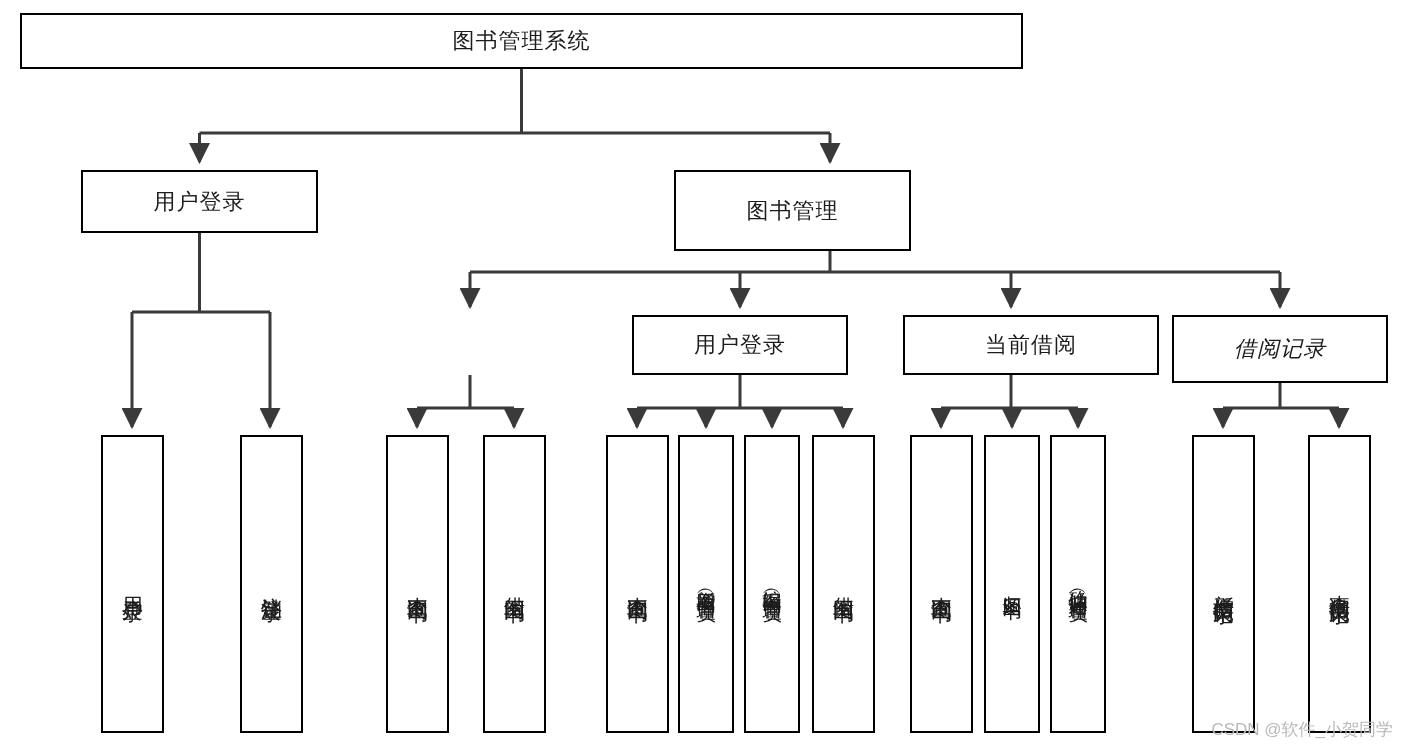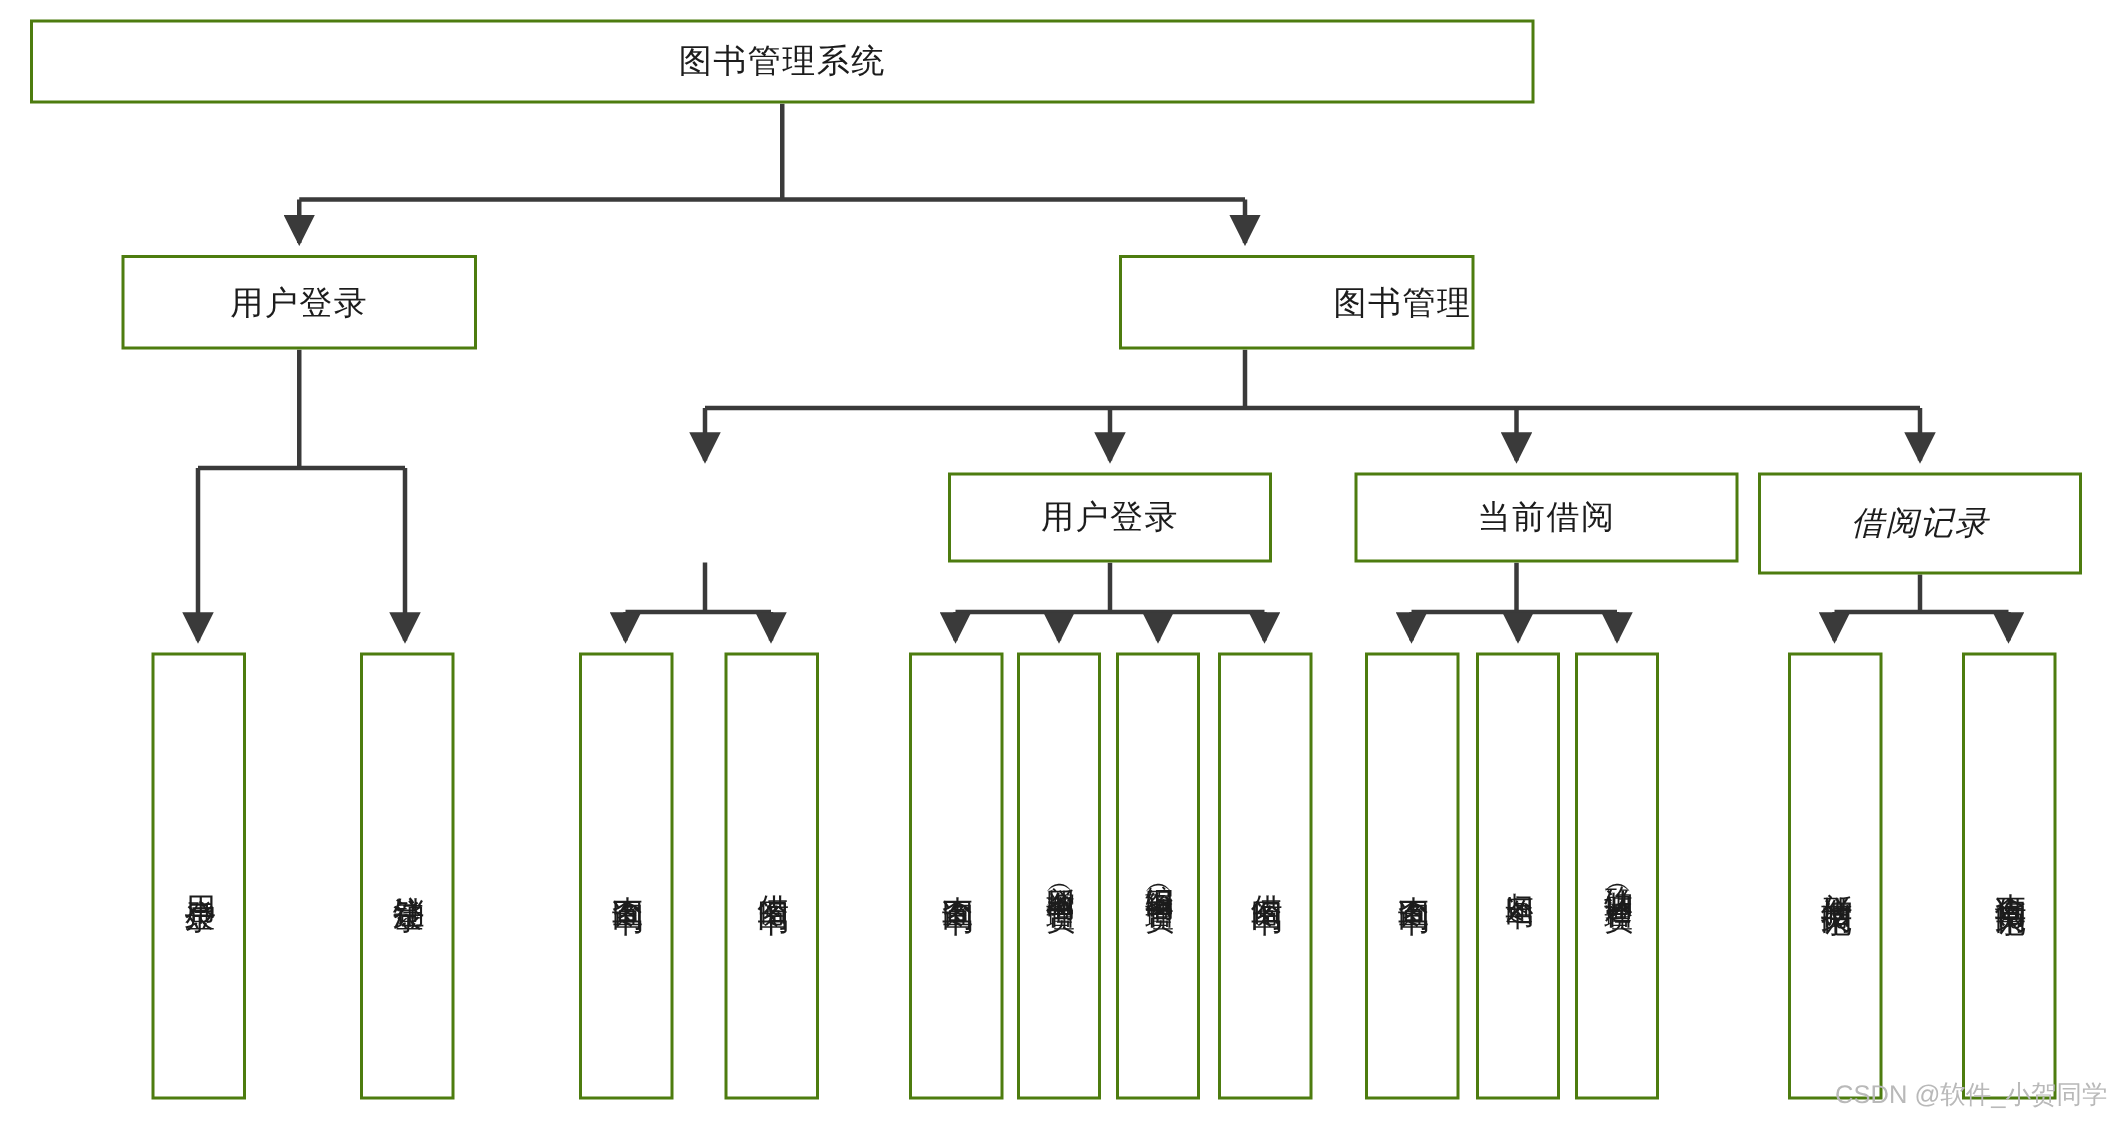--- a/index.html
+++ b/index.html
@@ -19,21 +19,21 @@
     position: absolute;
     left: 0;
     top: 0;
     width: 1405px;
     height: 747px;
   }
   .node {
     position: absolute;
     box-sizing: border-box;
     background: #ffffff;
-    border: 2px solid #4d7c0f;
+    border: 2px solid #000000;
     display: flex;
     align-items: center;
     justify-content: center;
     color: #1c1c1c;
     z-index: 2;
   }
   .node.horiz {
     font-size: 22px;
     letter-spacing: 1px;
   }
@@ -45,21 +45,21 @@
     writing-mode: vertical-rl;
     text-orientation: upright;
     line-height: 1.05;
     white-space: nowrap;
   }
   .node .hlabel {
     white-space: nowrap;
   }
   #watermark {
     position: absolute;
-    right: 0;
+    right: 12px;
     bottom: 6px;
     font-size: 17px;
     color: #b9b9b9;
     z-index: 5;
     white-space: nowrap;
     font-family: "Liberation Sans", "DejaVu Sans", sans-serif;
   }
 </style>
 </head>
 <body>
@@ -116,21 +116,21 @@
     </g>
   </svg>
 
   <div class="node horiz" style="left:20px; top:13px; width:1003px; height:56px;">
     <span class="hlabel">图书管理系统</span>
   </div>
 
   <div class="node horiz" style="left:81px; top:170px; width:237px; height:63px;">
     <span class="hlabel">用户登录</span>
   </div>
-  <div class="node horiz" style="left:746px; top:170px; width:237px; height:63px;justify-content:flex-end;">
+  <div class="node horiz" style="left:674px; top:170px; width:237px; height:81px;">
     <span class="hlabel">图书管理</span>
   </div>
 
   <div class="node horiz" style="left:632px; top:315px; width:216px; height:60px;">
     <span class="hlabel">用户登录</span>
   </div>
   <div class="node horiz" style="left:903px; top:315px; width:256px; height:60px;">
     <span class="hlabel">当前借阅</span>
   </div>
   <div class="node horiz" style="left:1172px; top:315px; width:216px; height:68px;font-style:italic;">

